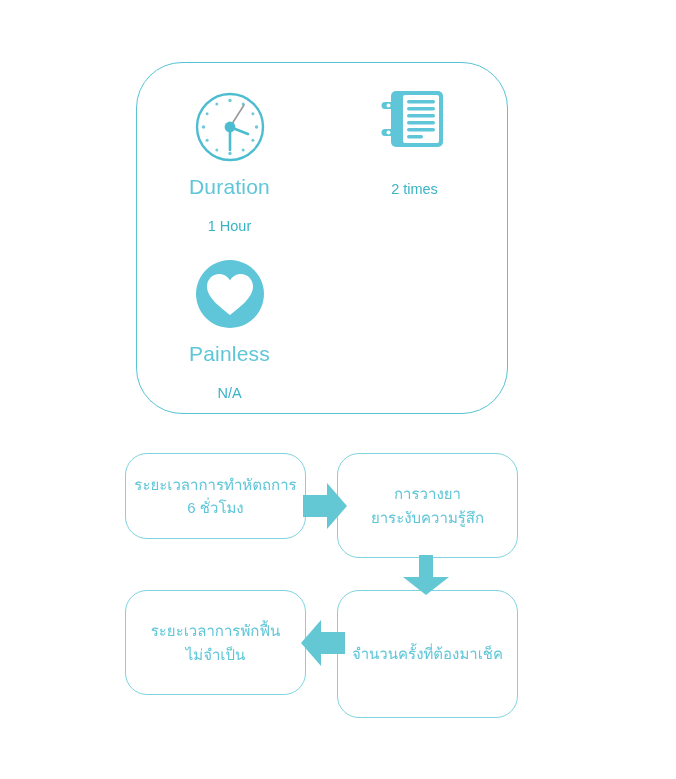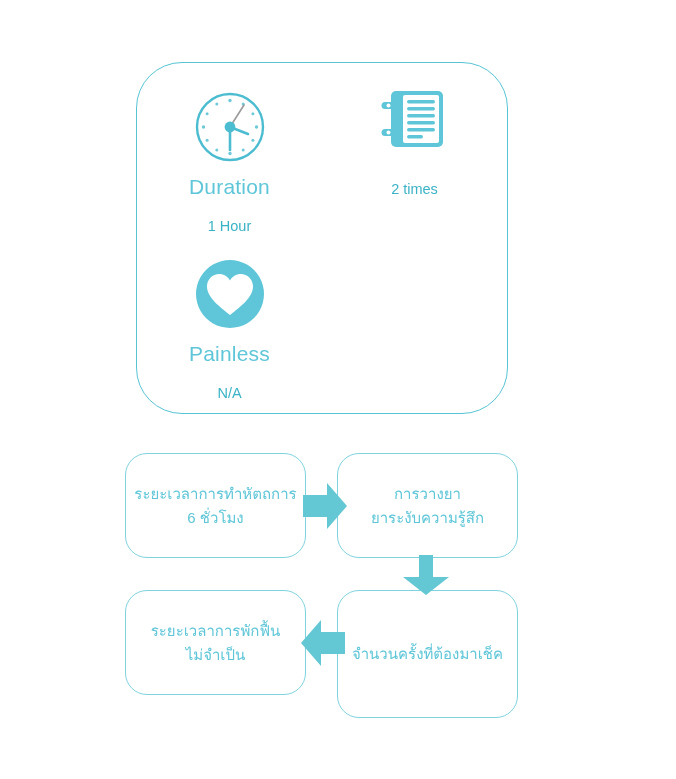--- a/index.html
+++ b/index.html
@@ -75,21 +75,21 @@
     align-items:center;
     justify-content:center;
     color:#5ec6d8;
     font-size:15px;
     line-height:1.55;
     text-align:center;
     padding:0 10px;
   }
   .flow-box .ln{white-space:nowrap;}
 
-  #box-duration{ left:125px; top:13px; width:181px; height:105px; }
+  #box-duration{ left:125px; top:13px; width:181px; height:86px; }
   #box-anesthesia{ left:337px; top:13px; width:181px; height:105px; }
   #box-recovery{ left:125px; top:150px; width:181px; height:105px; }
   #box-followup{ left:337px; top:150px; width:181px; height:128px; }
 
   
   .arrow{position:absolute;}
   #arrow-right-top{
     left:303px; top:43px; width:44px; height:46px;
   }
   #arrow-down-right{

